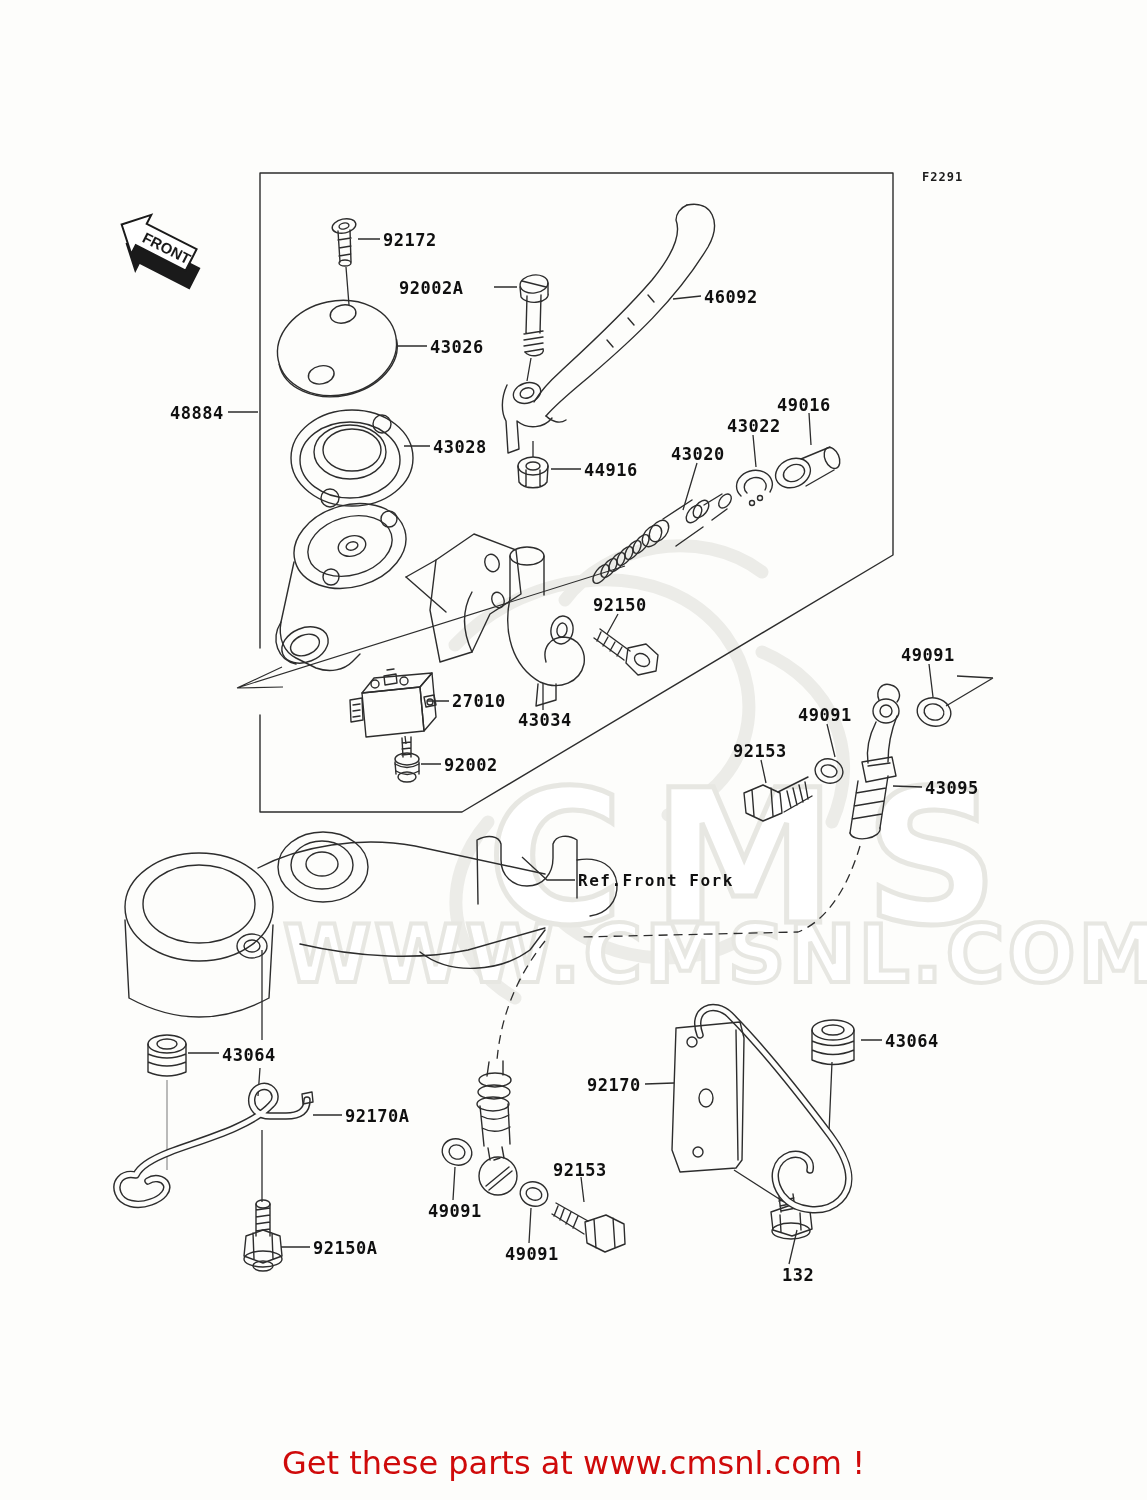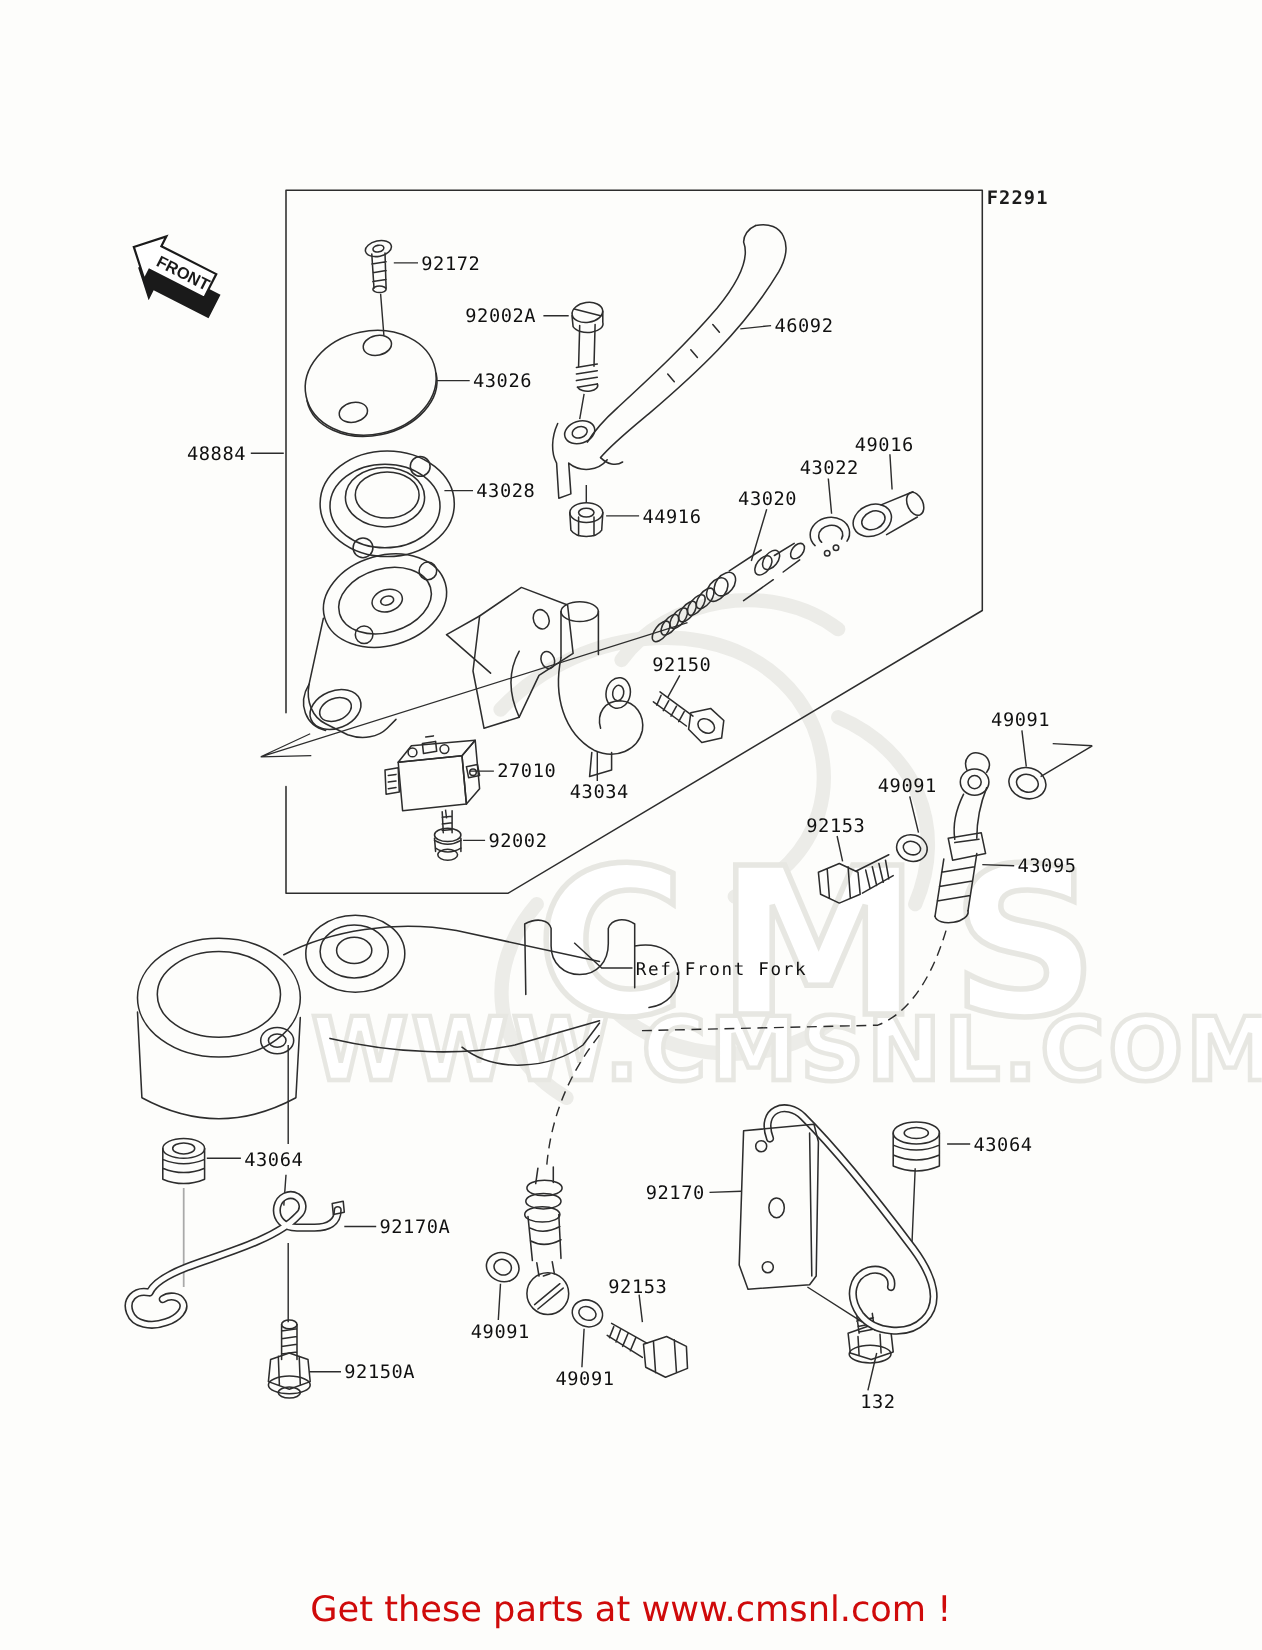--- a/index.html
+++ b/index.html
@@ -16,25 +16,25 @@
   .grayline{stroke:#a9a9a9;fill:none;stroke-width:1.6;}
   .wire-outer{stroke:#2d2d2d;fill:none;stroke-width:7.5;stroke-linecap:round;stroke-linejoin:round;}
   .wire-inner{stroke:#fdfdfb;fill:none;stroke-width:4.6;stroke-linecap:round;stroke-linejoin:round;}
   .wm{fill:#ffffff;stroke:#e7e7e2;font-family:"DejaVu Sans",sans-serif;font-weight:bold;}
   .wm-swirl{stroke:#ecece8;fill:none;stroke-width:13;stroke-linecap:round;}
   .page-title{
     position:absolute;left:25px;top:12px;font-size:27px;color:#6f6f6f;
     letter-spacing:1px;white-space:nowrap;
   }
   .figcode{
-    position:absolute;left:897px;top:170px;font-size:17px;font-weight:bold;
+    position:absolute;left:922px;top:170px;font-size:12px;font-weight:bold;
     color:#1c1c1c;font-family:"DejaVu Sans Mono",monospace;letter-spacing:1px;
   }
   .lbl{
-    position:absolute;font-family:"DejaVu Sans Mono",monospace;font-weight:400;
+    position:absolute;font-family:"DejaVu Sans Mono",monospace;font-weight:700;
     font-size:17px;color:#101010;white-space:nowrap;letter-spacing:0.5px;
     line-height:18px;cursor:pointer;
   }
   .lbl.ref{font-size:16px;letter-spacing:1.5px;}
   .footer{
     position:absolute;left:0;right:0;top:1444px;text-align:center;
     font-family:"DejaVu Sans",sans-serif;font-size:32px;color:#cf0a0a;white-space:nowrap;
   }
 </style>
 </head>
@@ -303,21 +303,21 @@
     <path d="M488,1148 L490,1160 M502,1147 L504,1158"></path>
     <circle cx="498" cy="1176" r="19"></circle>
     <path d="M486,1186 L509,1167 M489,1190 L512,1171 M494,1160 L500,1158"></path>
   </g>
 
 </svg>
 
 <div class="figcode">F2291</div>
 
 <div class="lbl" style="left:383px;top:231px">92172</div>
-<div class="lbl" style="left:423px;top:279px">92002A</div>
+<div class="lbl" style="left:399px;top:279px">92002A</div>
 <div class="lbl" style="left:430px;top:338px">43026</div>
 <div class="lbl" style="left:704px;top:288px">46092</div>
 <div class="lbl" style="left:170px;top:404px">48884</div>
 <div class="lbl" style="left:433px;top:438px">43028</div>
 <div class="lbl" style="left:584px;top:461px">44916</div>
 <div class="lbl" style="left:671px;top:445px">43020</div>
 <div class="lbl" style="left:727px;top:417px">43022</div>
 <div class="lbl" style="left:777px;top:396px">49016</div>
 <div class="lbl" style="left:593px;top:596px">92150</div>
 <div class="lbl" style="left:452px;top:692px">27010</div>

